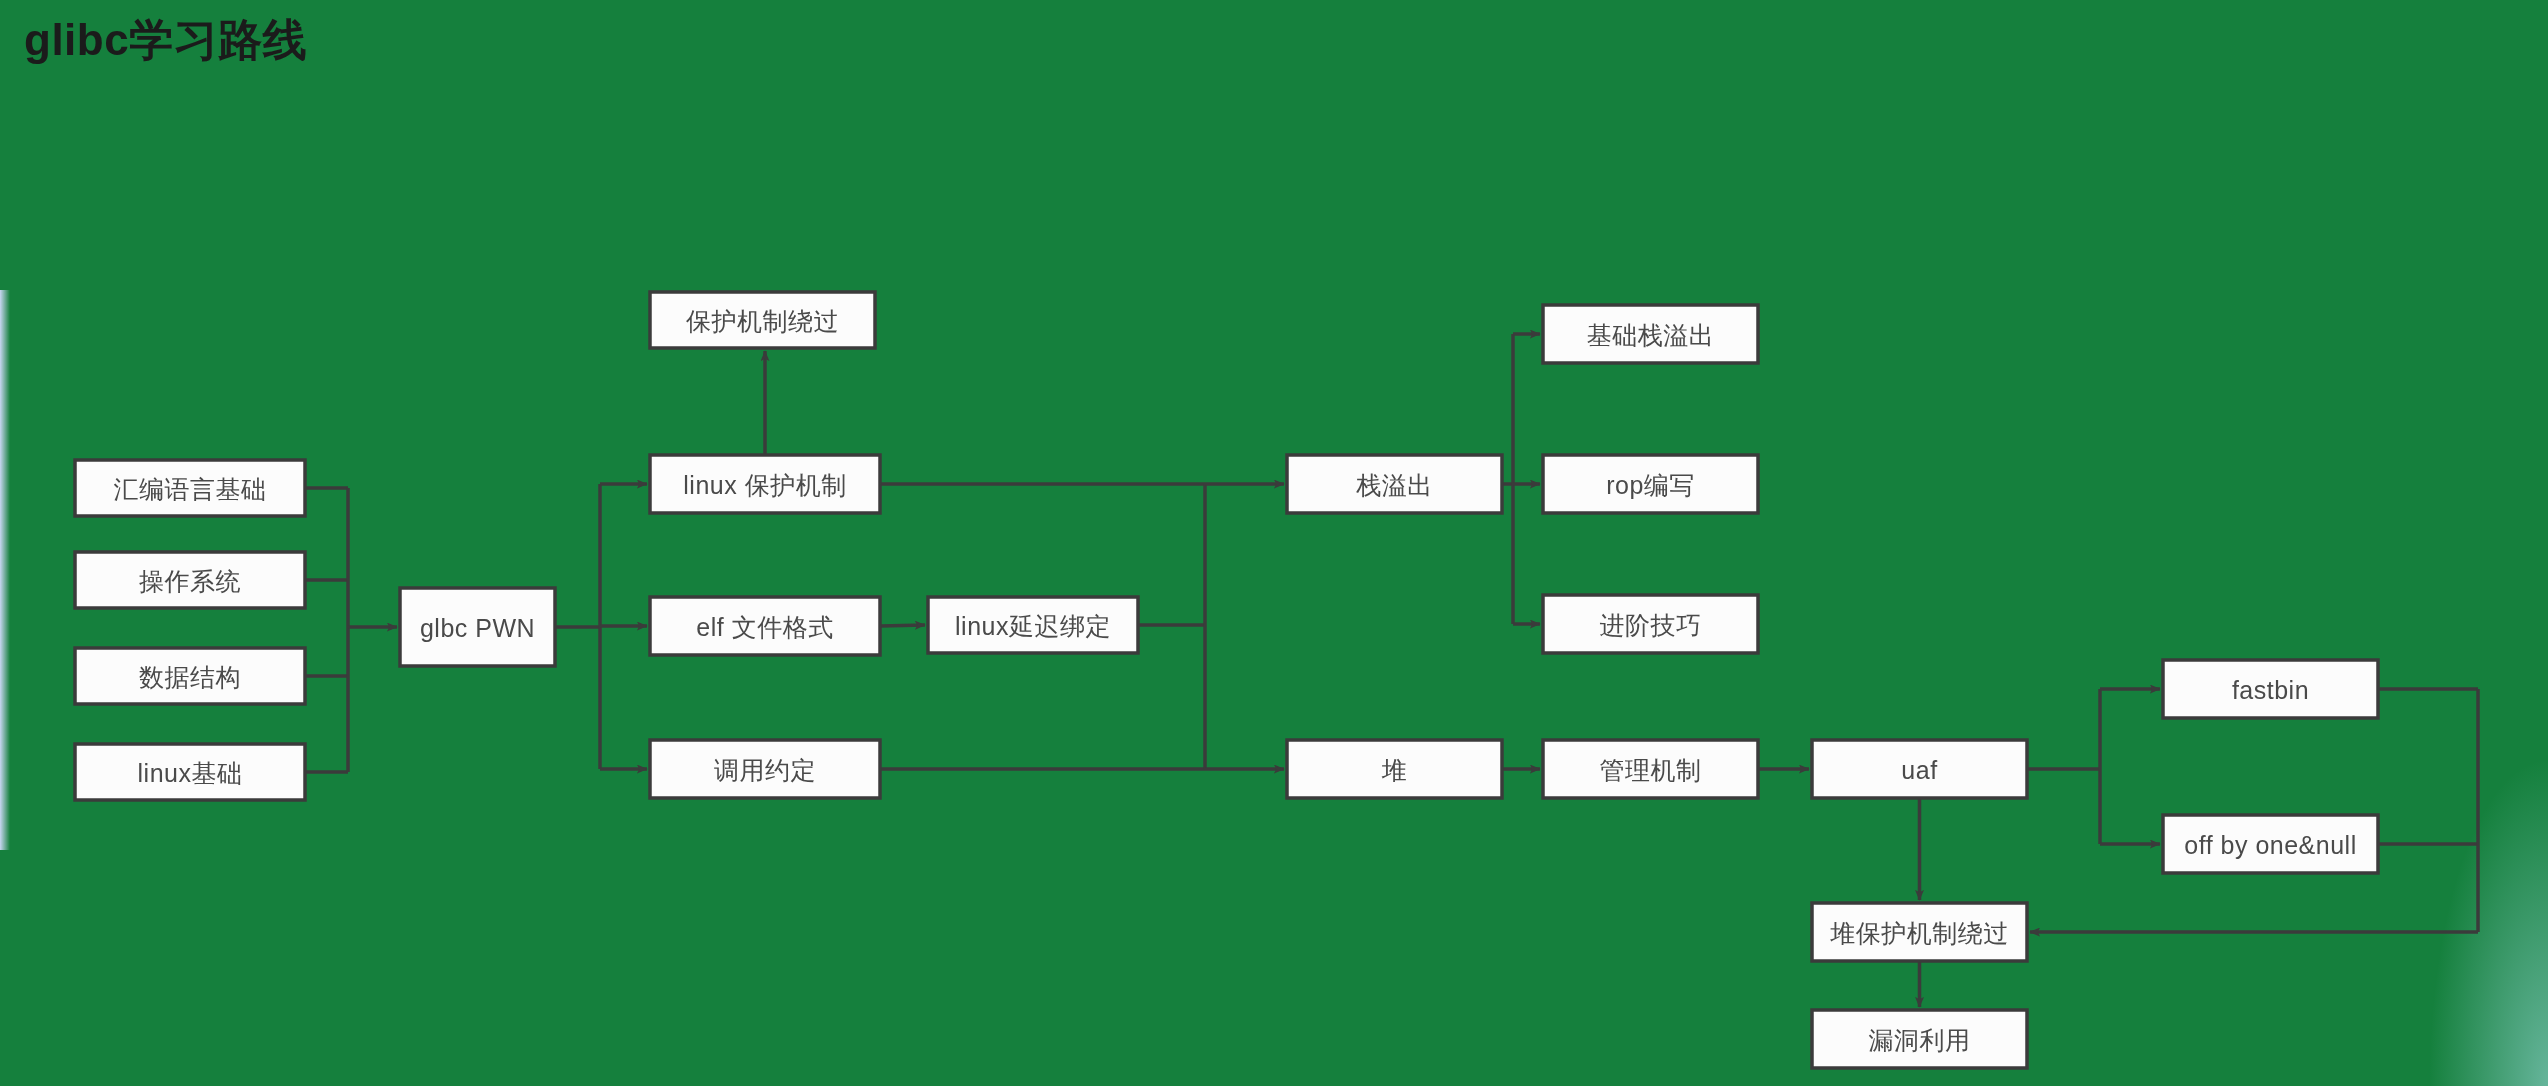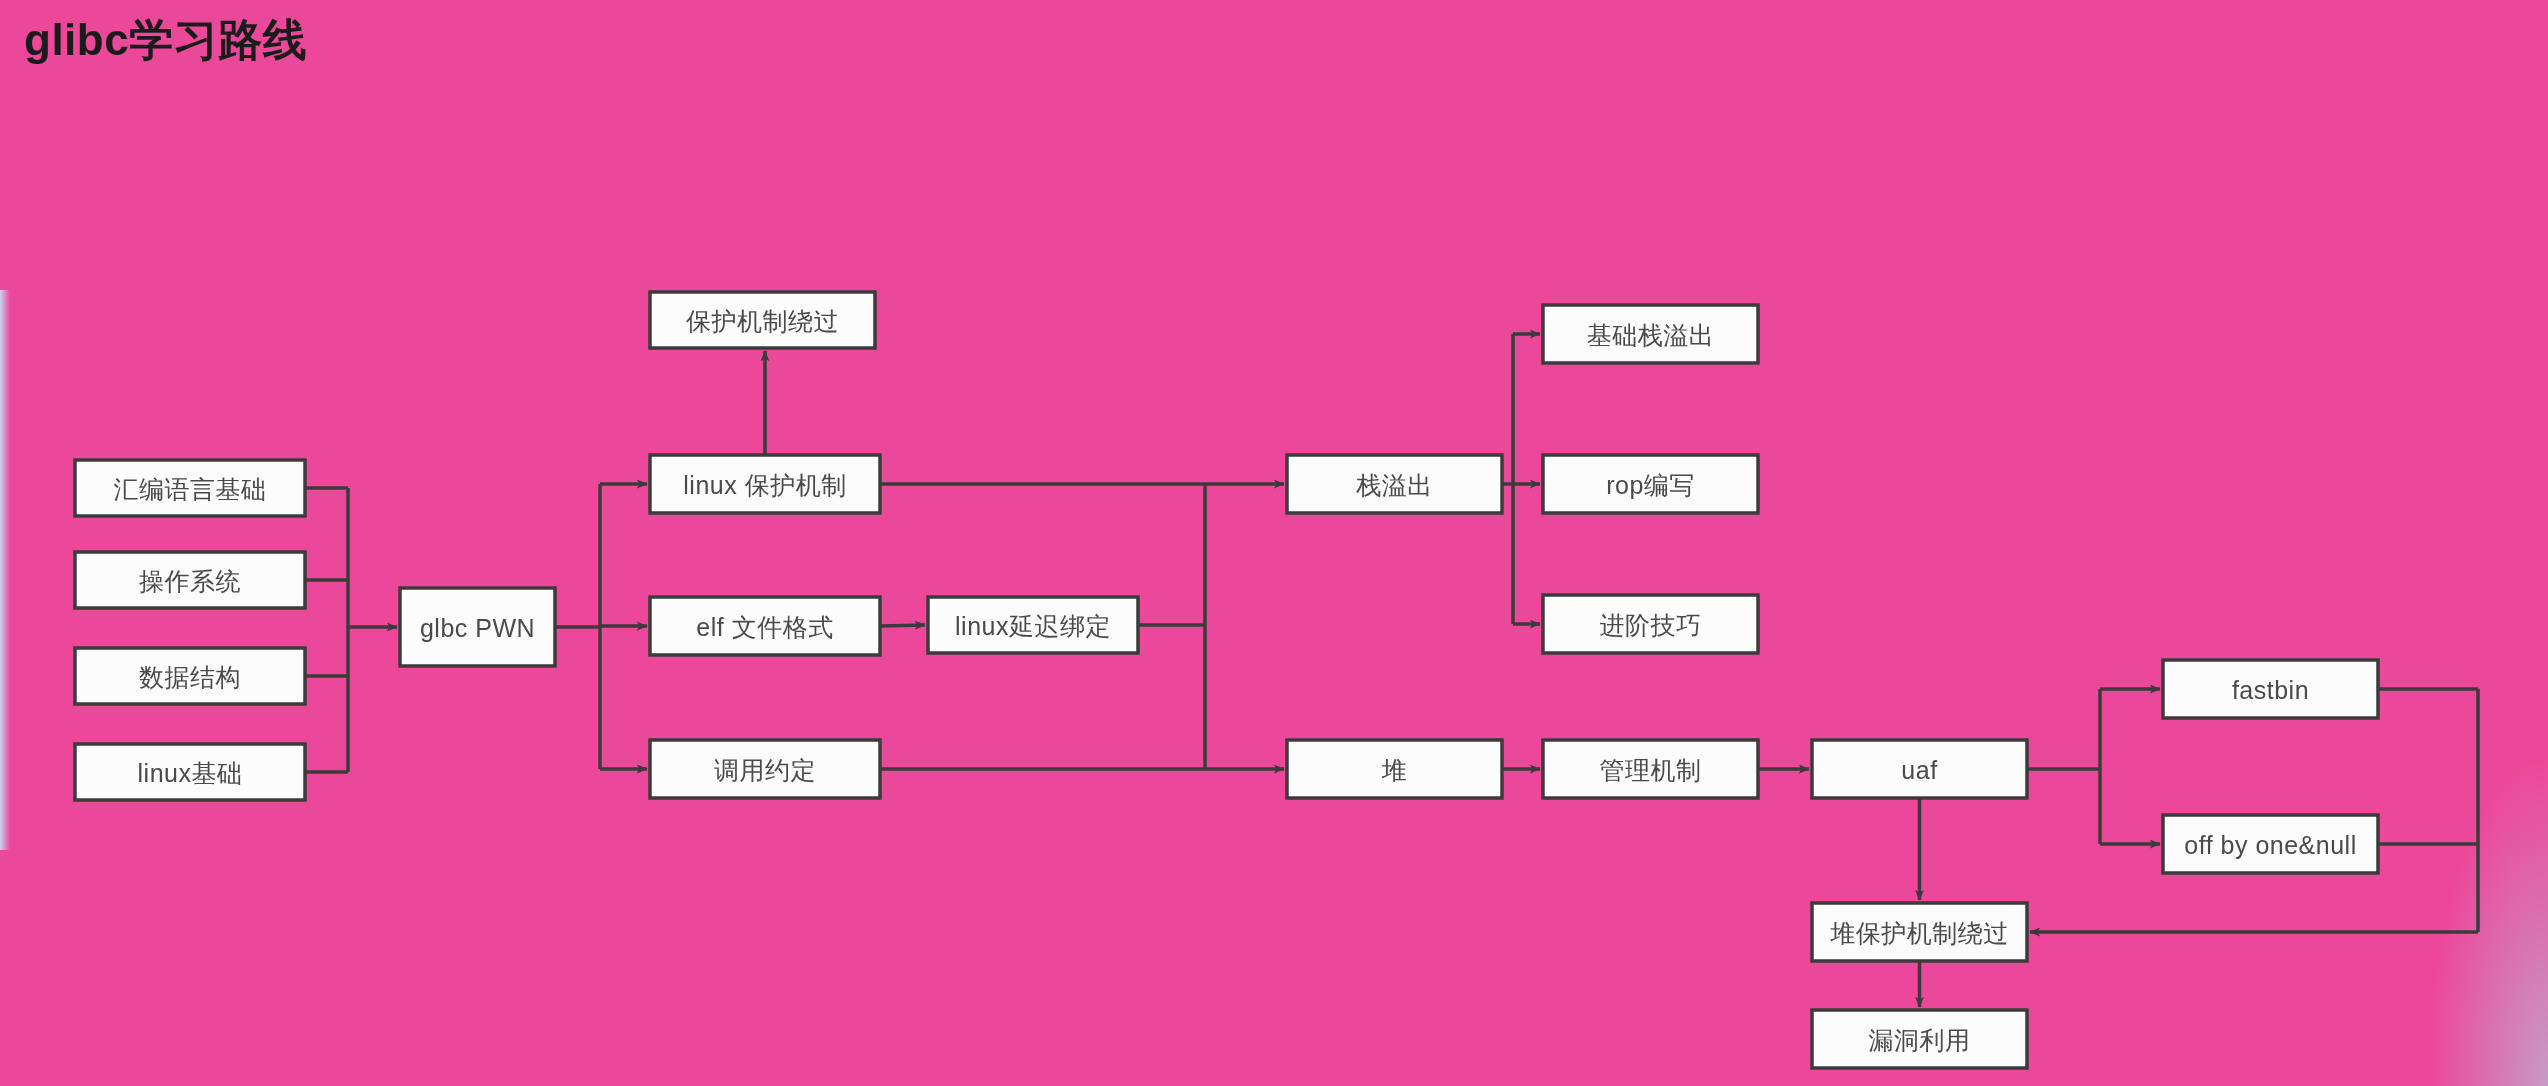--- a/index.html
+++ b/index.html
@@ -11,21 +11,21 @@
     width: 2548px;
     height: 1086px;
     font-family: "Liberation Sans", "DejaVu Sans", sans-serif;
     position: relative;
     overflow: hidden;
   }
   #page-root {
     position: relative;
     width: 2548px;
     height: 1086px;
-    background: #ec4899;
+    background: #15803d;
   }
   
   .edge-tint-left {
     position: absolute;
     left: 0; top: 290px;
     width: 10px; height: 560px;
     background: linear-gradient(to right, #c9d6f2 0%, rgba(201,214,242,0) 100%);
     pointer-events: none;
   }
   .edge-tint-right {

